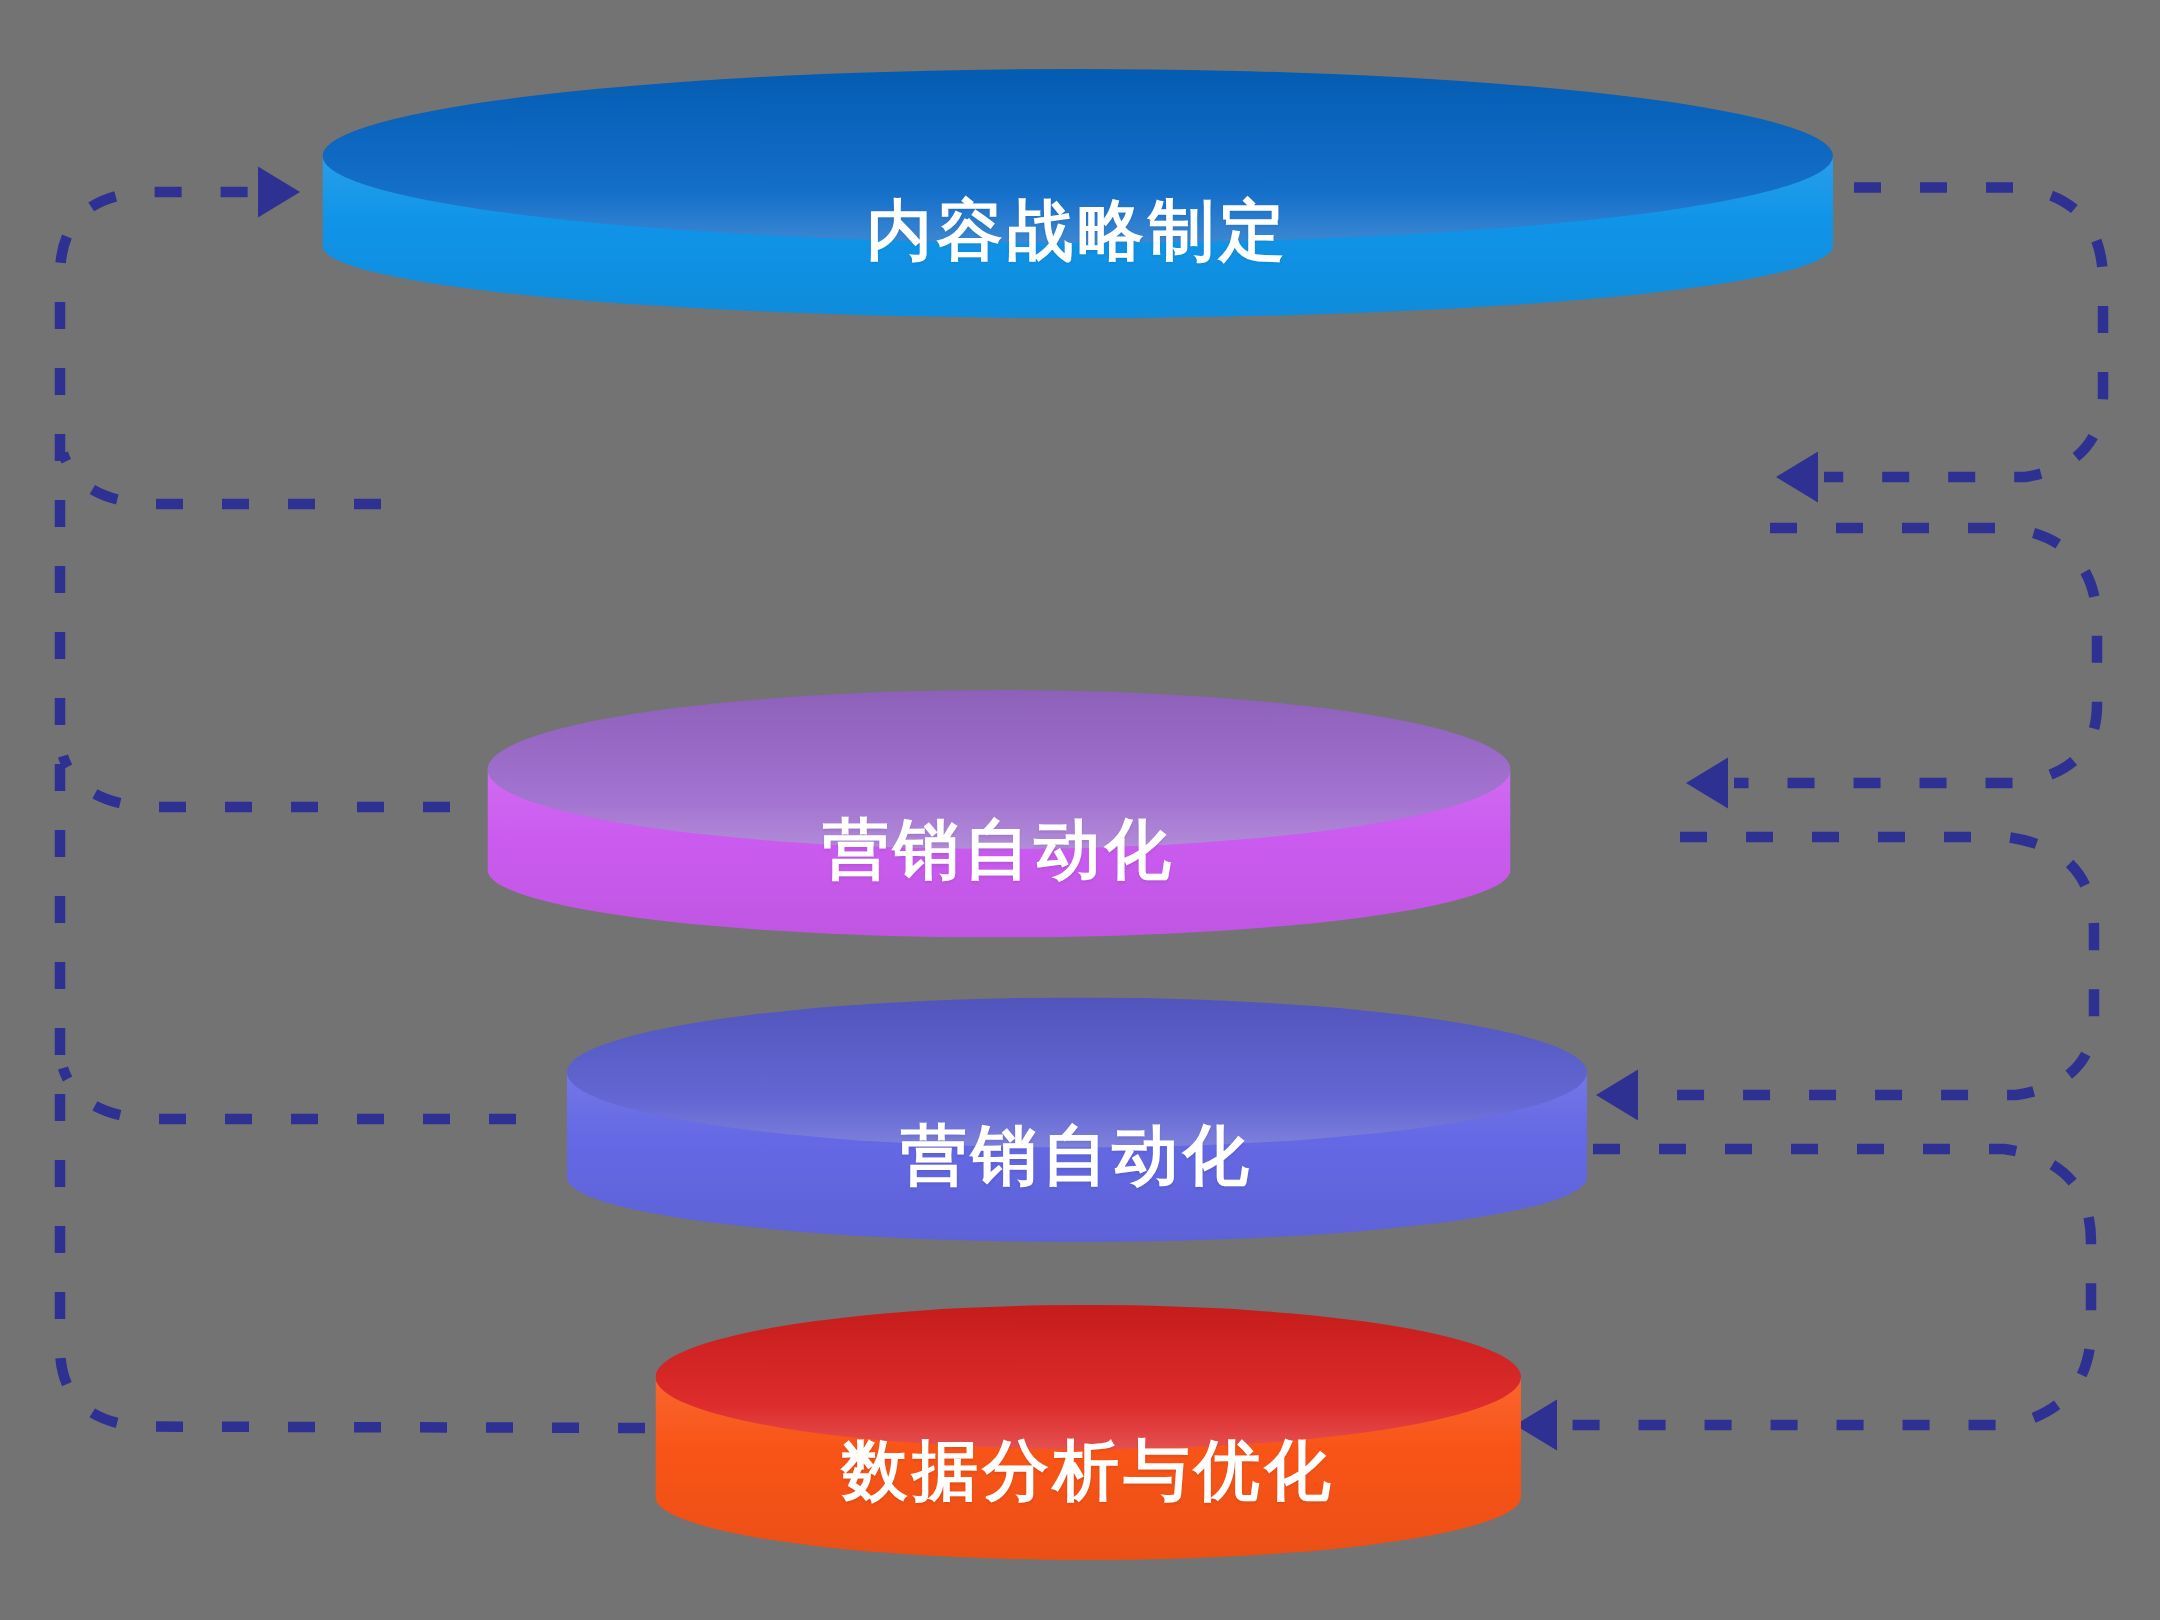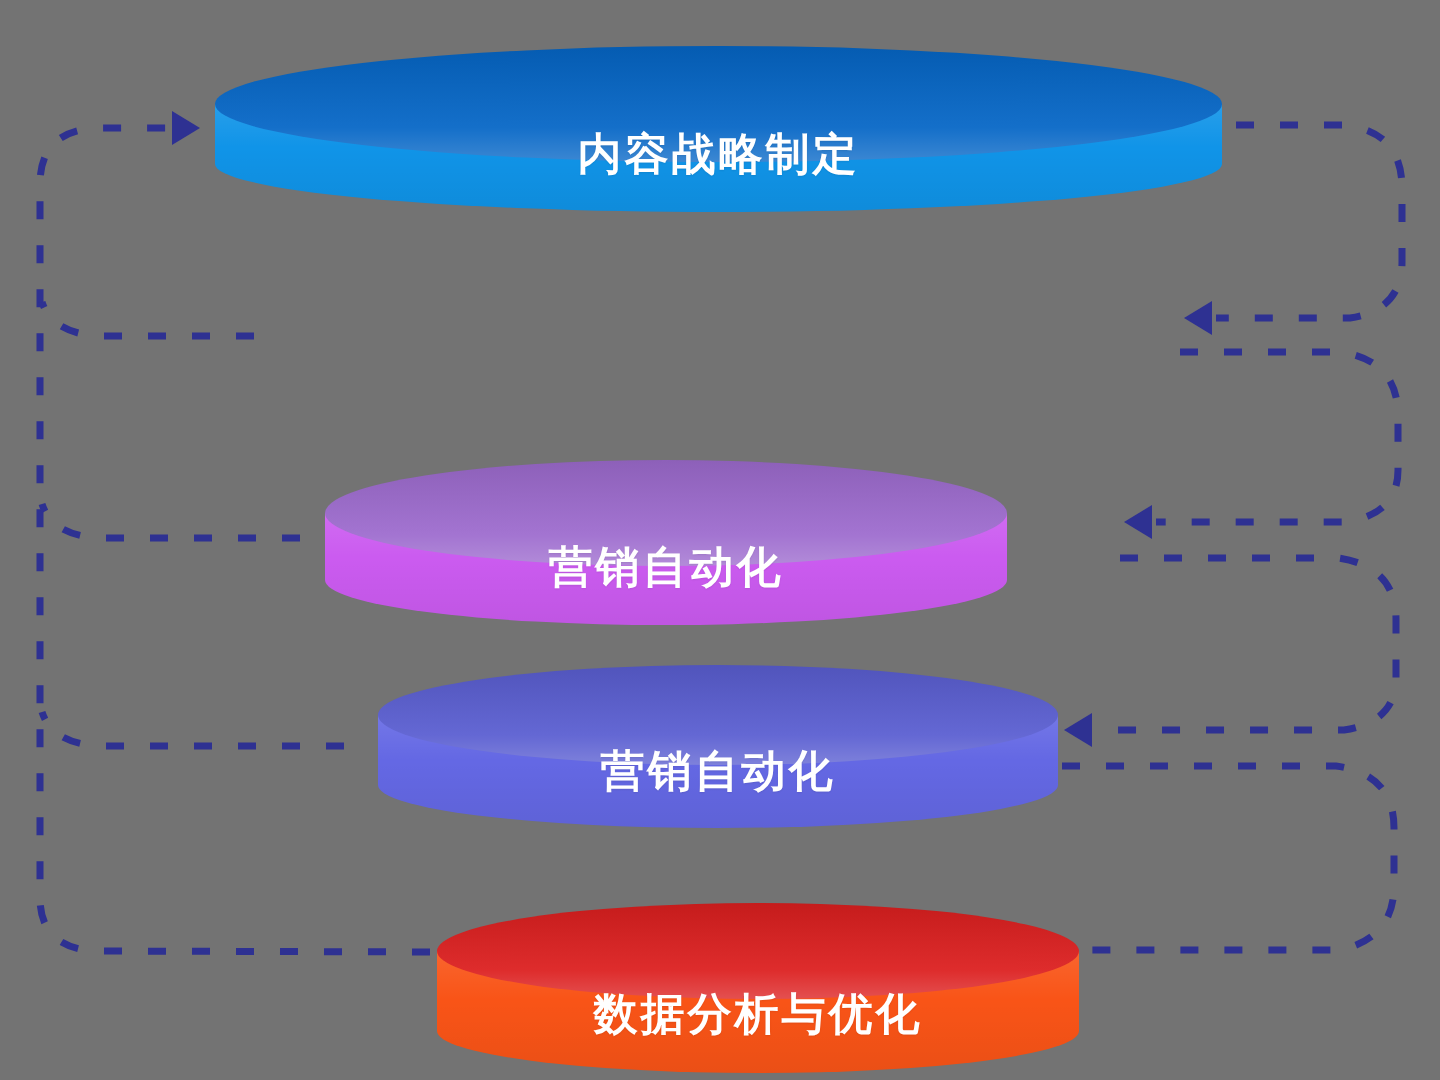--- a/index.html
+++ b/index.html
@@ -74,19 +74,19 @@
     <div class="face-side"></div>
     <div class="label">营销自动化</div>
   </div>
 
   <div class="cyl" style="left: 378px; top: 665px; width: 680px; height: 163px; --ry: 50px; --rb: 43px; --c-top: #5a5ed1; --c-body: #6468e4;">
     <div class="face-top"></div>
     <div class="face-side"></div>
     <div class="label">营销自动化</div>
   </div>
 
-  <div class="cyl" style="left: 437px; top: 903px; width: 642px; height: 170px; --ry: 48px; --rb: 42px; --c-top: #dc1f1f; --c-body: #f95417;">
+  <div class="cyl" style="left: 437px; top: 870px; width: 565px; height: 170px; padding-left: 12px; --ry: 48px; --rb: 42px; --c-top: #dc1f1f; --c-body: #f95417;">
     <div class="face-top"></div>
     <div class="face-side"></div>
     <div class="label">数据分析与优化</div>
   </div>
 
 </div>
 
 </body></html>

